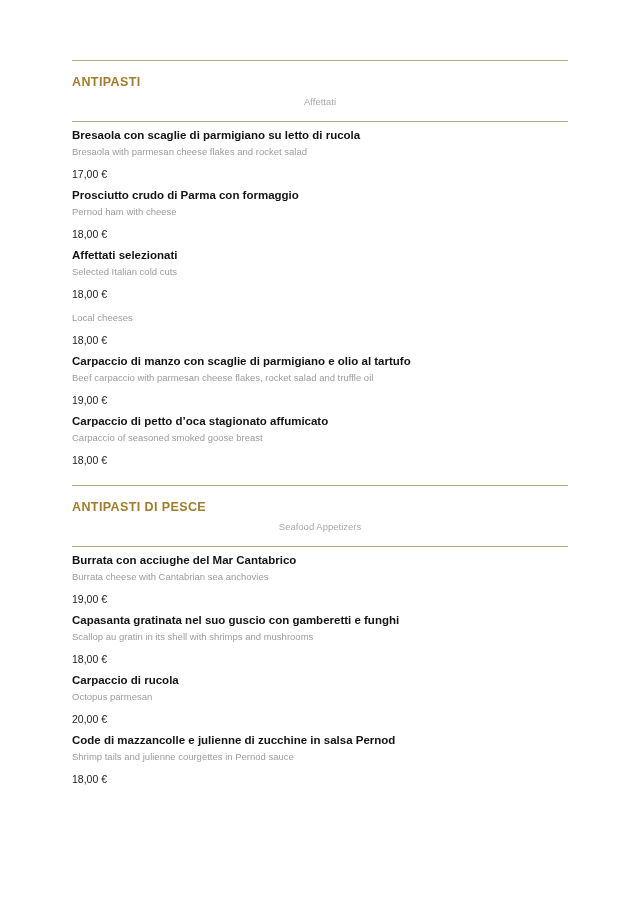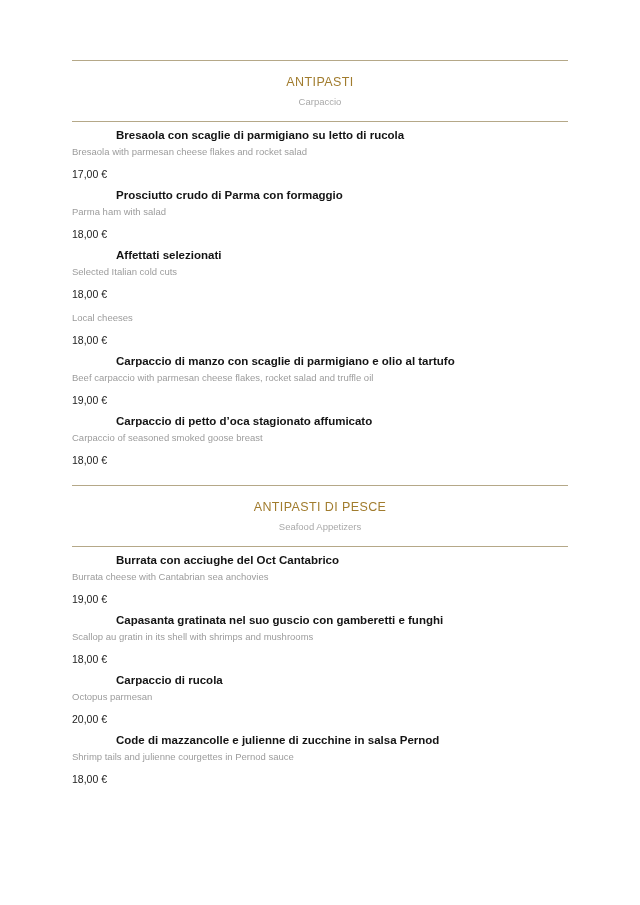--- a/index.html
+++ b/index.html
@@ -20,23 +20,23 @@
   .rule {
     border: none;
     border-top: 1px solid #b5a888;
     margin: 0;
     height: 0;
   }
   .menu-section { display: block; }
   .title {
     color: #a17c2e;
     font-size: 12.5px;
-    font-weight: normal;
+    font-weight: bold;
     letter-spacing: 0.4px;
-    text-align: center;
+    text-align: left;
     margin: 14px 0 7px 0;
     line-height: 14px;
   }
   .subtitle {
     color: #a9a9a9;
     font-size: 9.5px;
     text-align: center;
     margin: 0 0 14px 0;
     line-height: 11px;
   }
@@ -44,21 +44,20 @@
     padding: 5px 0 12px 0;
   }
   .item {
     padding: 1px 0 6px 0;
   }
   .name {
     font-size: 11.5px;
     font-weight: bold;
     color: #141414;
     line-height: 14px;
-    margin-left: 44px;
   }
   .desc {
     font-size: 9.5px;
     color: #9c9c9c;
     line-height: 12px;
     margin-top: 4px;
   }
   .price {
     font-size: 10.5px;
     color: #222222;
@@ -66,31 +65,31 @@
     margin-top: 10px;
   }
 </style>
 </head>
 <body>
 
 <div class="page" id="menu">
     <section class="menu-section">
       <hr class="rule">
       <h2 class="title">ANTIPASTI</h2>
-      <div class="subtitle">Carpaccio</div>
+      <div class="subtitle">Affettati</div>
       <hr class="rule">
       <div class="items">
         <div class="item">
           <div class="name">Bresaola con scaglie di parmigiano su letto di rucola</div>
           <div class="desc">Bresaola with parmesan cheese flakes and rocket salad</div>
           <div class="price">17,00 €</div>
         </div>
         <div class="item">
           <div class="name">Prosciutto crudo di Parma con formaggio</div>
-          <div class="desc">Parma ham with salad</div>
+          <div class="desc">Pernod ham with cheese</div>
           <div class="price">18,00 €</div>
         </div>
         <div class="item">
           <div class="name">Affettati selezionati</div>
           <div class="desc">Selected Italian cold cuts</div>
           <div class="price">18,00 €</div>
         </div>
         <div class="item">
           <div class="desc">Local cheeses</div>
           <div class="price">18,00 €</div>
@@ -107,21 +106,21 @@
         </div>
       </div>
     </section>
     <section class="menu-section">
       <hr class="rule">
       <h2 class="title">ANTIPASTI DI PESCE</h2>
       <div class="subtitle">Seafood Appetizers</div>
       <hr class="rule">
       <div class="items">
         <div class="item">
-          <div class="name">Burrata con acciughe del Oct Cantabrico</div>
+          <div class="name">Burrata con acciughe del Mar Cantabrico</div>
           <div class="desc">Burrata cheese with Cantabrian sea anchovies</div>
           <div class="price">19,00 €</div>
         </div>
         <div class="item">
           <div class="name">Capasanta gratinata nel suo guscio con gamberetti e funghi</div>
           <div class="desc">Scallop au gratin in its shell with shrimps and mushrooms</div>
           <div class="price">18,00 €</div>
         </div>
         <div class="item">
           <div class="name">Carpaccio di rucola</div>

